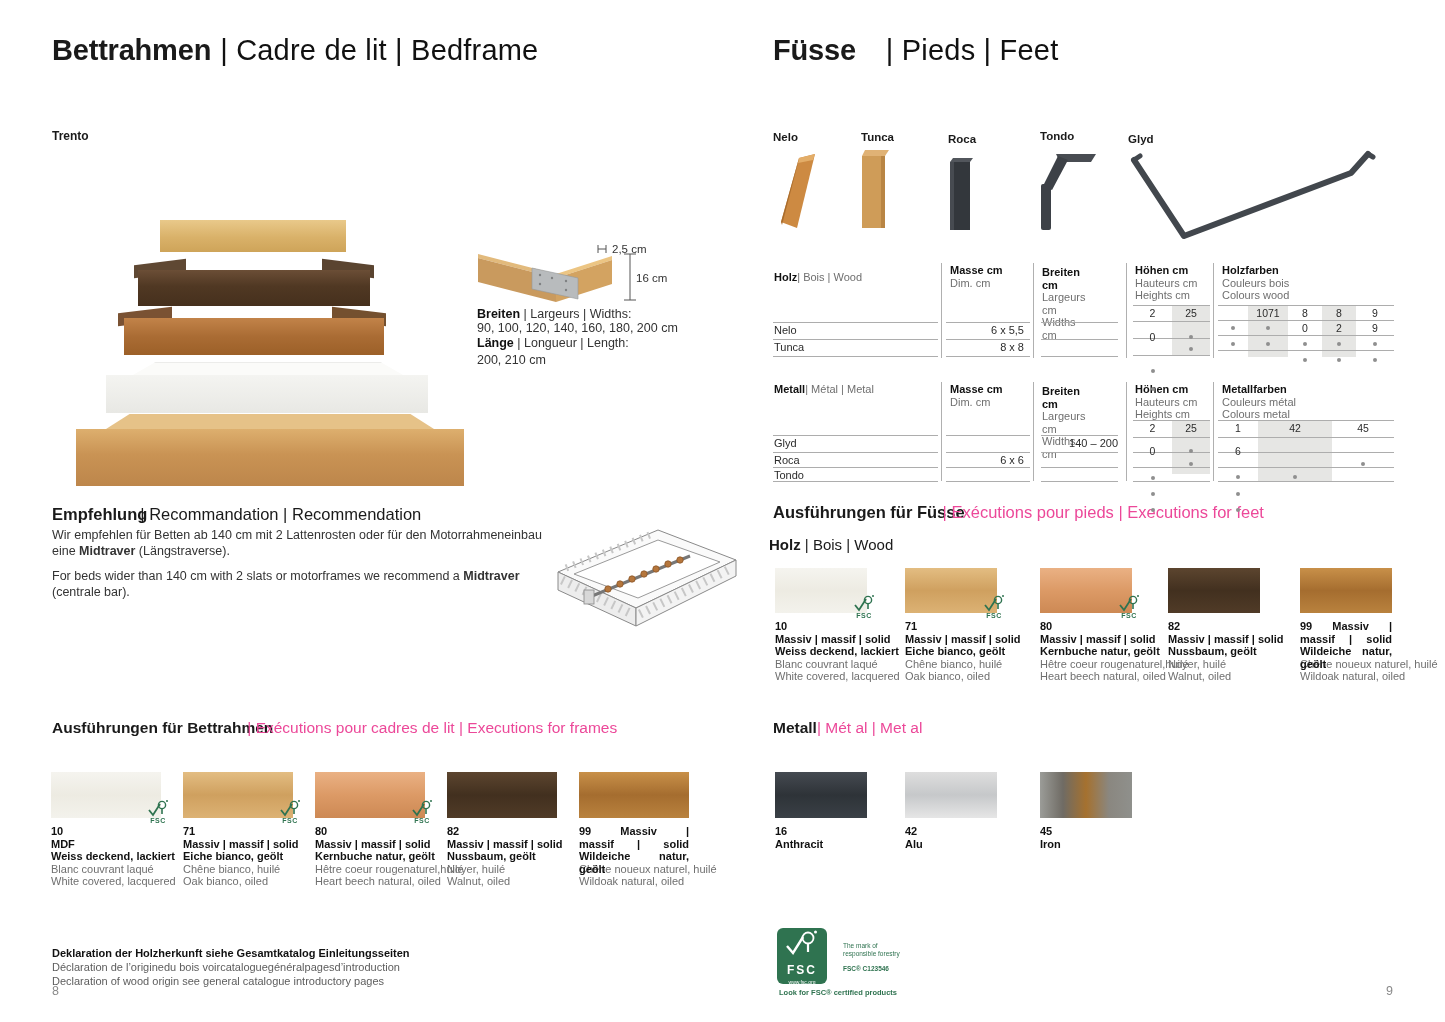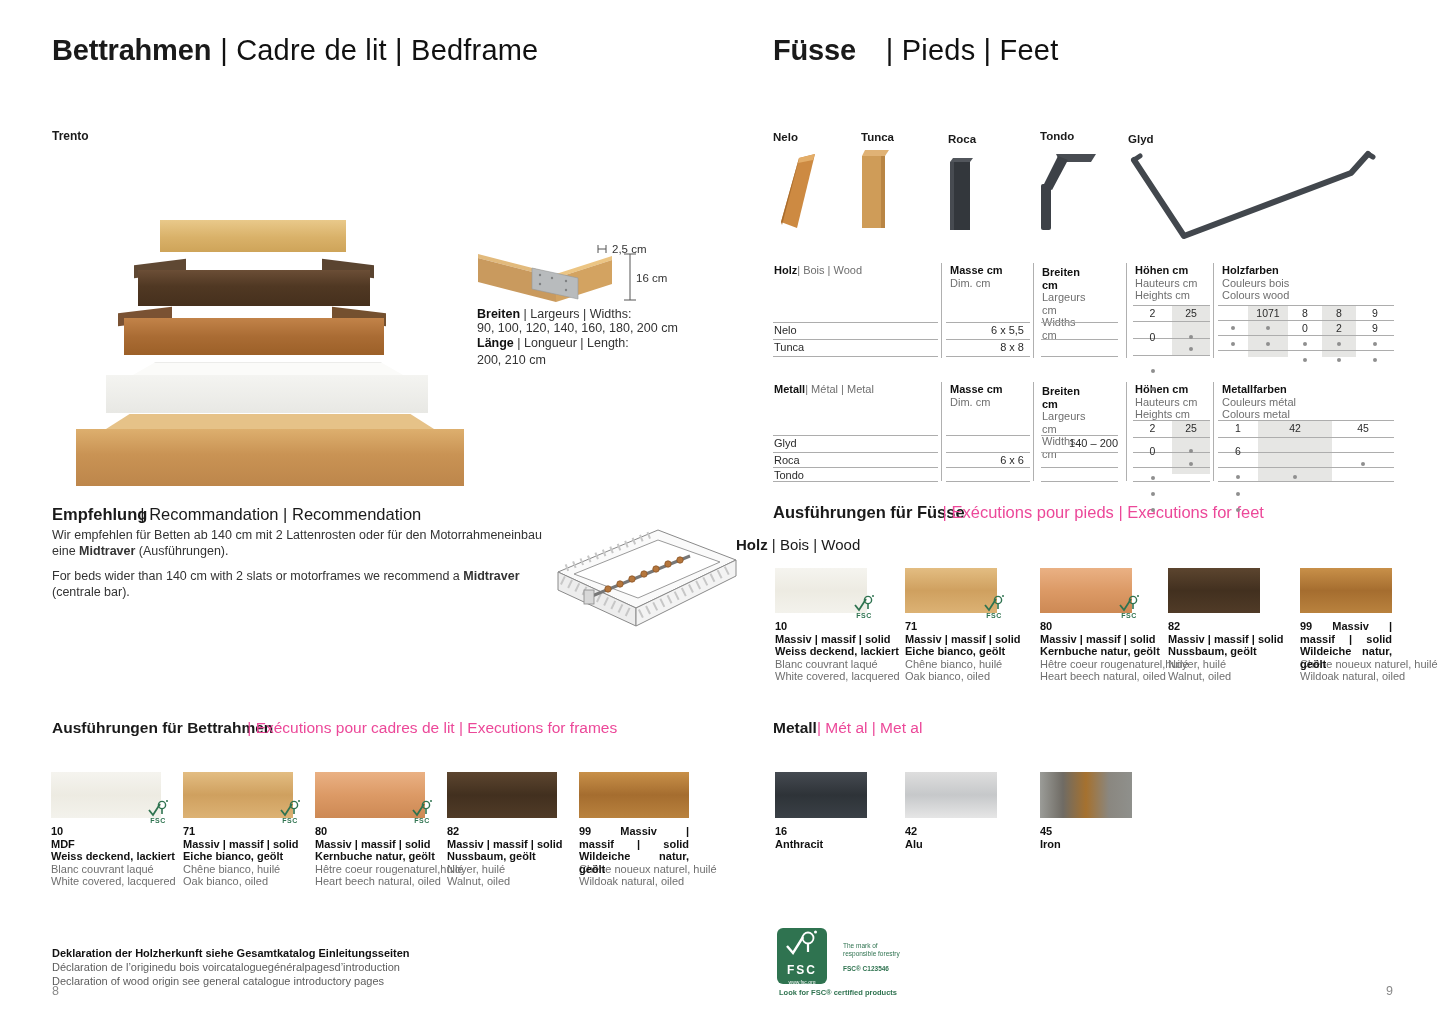--- a/index.html
+++ b/index.html
@@ -103,21 +103,21 @@
   </div>
   <div class="dimtxt" style="left:477px;top:336px;">
     <b>Länge</b><span> | Longueur | Length:</span><br>
     <span style="display:inline-block;margin-top:3px;">200, 210 cm</span>
   </div>
 
   <div class="rec-title" style="left:52px;top:505px;">
     <b>Empfehlung</b><span style="margin-left:-7px;">| Recommandation | Recommendation</span>
   </div>
   <div class="rec-text" style="left:52px;top:527px;">
-    <p><span>Wir empfehlen für Betten ab 140 cm mit 2 Lattenrosten oder für den Motorrahmeneinbau eine </span><b>Midtraver</b><span> (Ausführungen).</span></p>
+    <p><span>Wir empfehlen für Betten ab 140 cm mit 2 Lattenrosten oder für den Motorrahmeneinbau eine </span><b>Midtraver</b><span> (Längstraverse).</span></p>
     <p><span>For beds wider than 140 cm with 2 slats or motorframes we recommend a </span><b>Midtraver</b><span> (centrale bar).</span></p>
   </div>
 
   <svg class="abs" style="left:540px;top:510px;" width="210" height="145" viewBox="0 0 210 145">
     <polygon points="18,62 118,20 196,50 96,98" fill="#fafafa" stroke="#8a8a8a" stroke-width="1"></polygon>
     <polygon points="34,64 118,30 180,52 98,88" fill="#ffffff" stroke="#9a9a9a" stroke-width="1"></polygon>
     <polygon points="18,62 96,98 96,116 18,80" fill="#ededed" stroke="#8a8a8a" stroke-width="1"></polygon>
     <polygon points="96,98 196,50 196,66 96,116" fill="#f3f3f3" stroke="#8a8a8a" stroke-width="1"></polygon>
     <line x1="22" y1="70" x2="92" y2="104" stroke="#c7c7c7" stroke-width="9" stroke-dasharray="2 6"></line>
     <line x1="100" y1="104" x2="192" y2="58" stroke="#c7c7c7" stroke-width="9" stroke-dasharray="2 6"></line>
@@ -176,21 +176,21 @@
   </svg>
   <svg class="abs" style="left:1126px;top:148px;" width="250" height="94" viewBox="0 0 250 94">
     <polyline points="8,12 58,88 225,25 242,6" fill="none" stroke="#42474d" stroke-width="6" stroke-linecap="round" stroke-linejoin="round"></polyline>
     <line x1="8" y1="12" x2="14" y2="8" stroke="#42474d" stroke-width="5" stroke-linecap="round"></line>
     <line x1="242" y1="6" x2="247" y2="9" stroke="#42474d" stroke-width="5" stroke-linecap="round"></line>
   </svg>
 
   <div class="sechead" style="left:773px;top:503px;font-size:16.5px;">
     <b>Ausführungen für Füsse</b><span class="rest" style="margin-left:-22px;">| Exécutions pour pieds | Executions for feet</span>
   </div>
-  <div class="subhead" style="left:736px;top:536px;">
+  <div class="subhead" style="left:769px;top:536px;">
     <b>Holz</b><span> | Bois | Wood</span>
   </div>
 
   <div class="sechead" style="left:773px;top:719px;">
     <b>Metall</b><span class="rest">| Mét al | Met al</span>
   </div>
 
   <div class="fscbox" style="left:777px;top:928px;">
     <svg width="50" height="30" viewBox="0 0 50 30">
       <path d="M10,18 l6,7 10,-16" stroke="#fff" stroke-width="2.4" fill="none"></path>
@@ -206,21 +206,21 @@
     <div>responsible forestry</div>
     <div class="lic">FSC® C123546</div>
   </div>
   <div class="fsc-foot" style="left:779px;top:988px;">Look for FSC® certified products</div>
 
   <div class="pagenum" style="left:1386px;top:984px;">9</div>
 <div style="position: absolute; left: 941px; top: 263px; width: 1px; height: 95px; background: rgb(176, 176, 176);"></div>
     <div style="position: absolute; left: 1033px; top: 263px; width: 1px; height: 95px; background: rgb(176, 176, 176);"></div>
     <div style="position: absolute; left: 1126px; top: 263px; width: 1px; height: 95px; background: rgb(176, 176, 176);"></div>
     <div style="position: absolute; left: 1213px; top: 263px; width: 1px; height: 95px; background: rgb(176, 176, 176);"></div>
-    <div class="th-line" style="position: absolute; left: 774px; top: 264px; white-space: nowrap; text-align: right;"><span class="thb">Holz</span><span class="thg">| Bois | Wood</span></div>
+    <div class="th-line" style="position: absolute; left: 774px; top: 271px; white-space: nowrap; text-align: right;"><span class="thb">Holz</span><span class="thg">| Bois | Wood</span></div>
     <div style="position: absolute; left: 950px; top: 264px;">
       <div class="th-line thb">Masse cm</div>
       <div class="th-line thg">Dim. cm</div>
     </div>
     <div style="position: absolute; left: 1042px; top: 266px;">
       <div class="th-line thb">Breiten</div>
       <div class="th-line thb">cm</div>
       <div class="th-line thg">Largeurs</div>
       <div class="th-line thg">cm</div>
       <div class="th-line thg">Widths</div>

